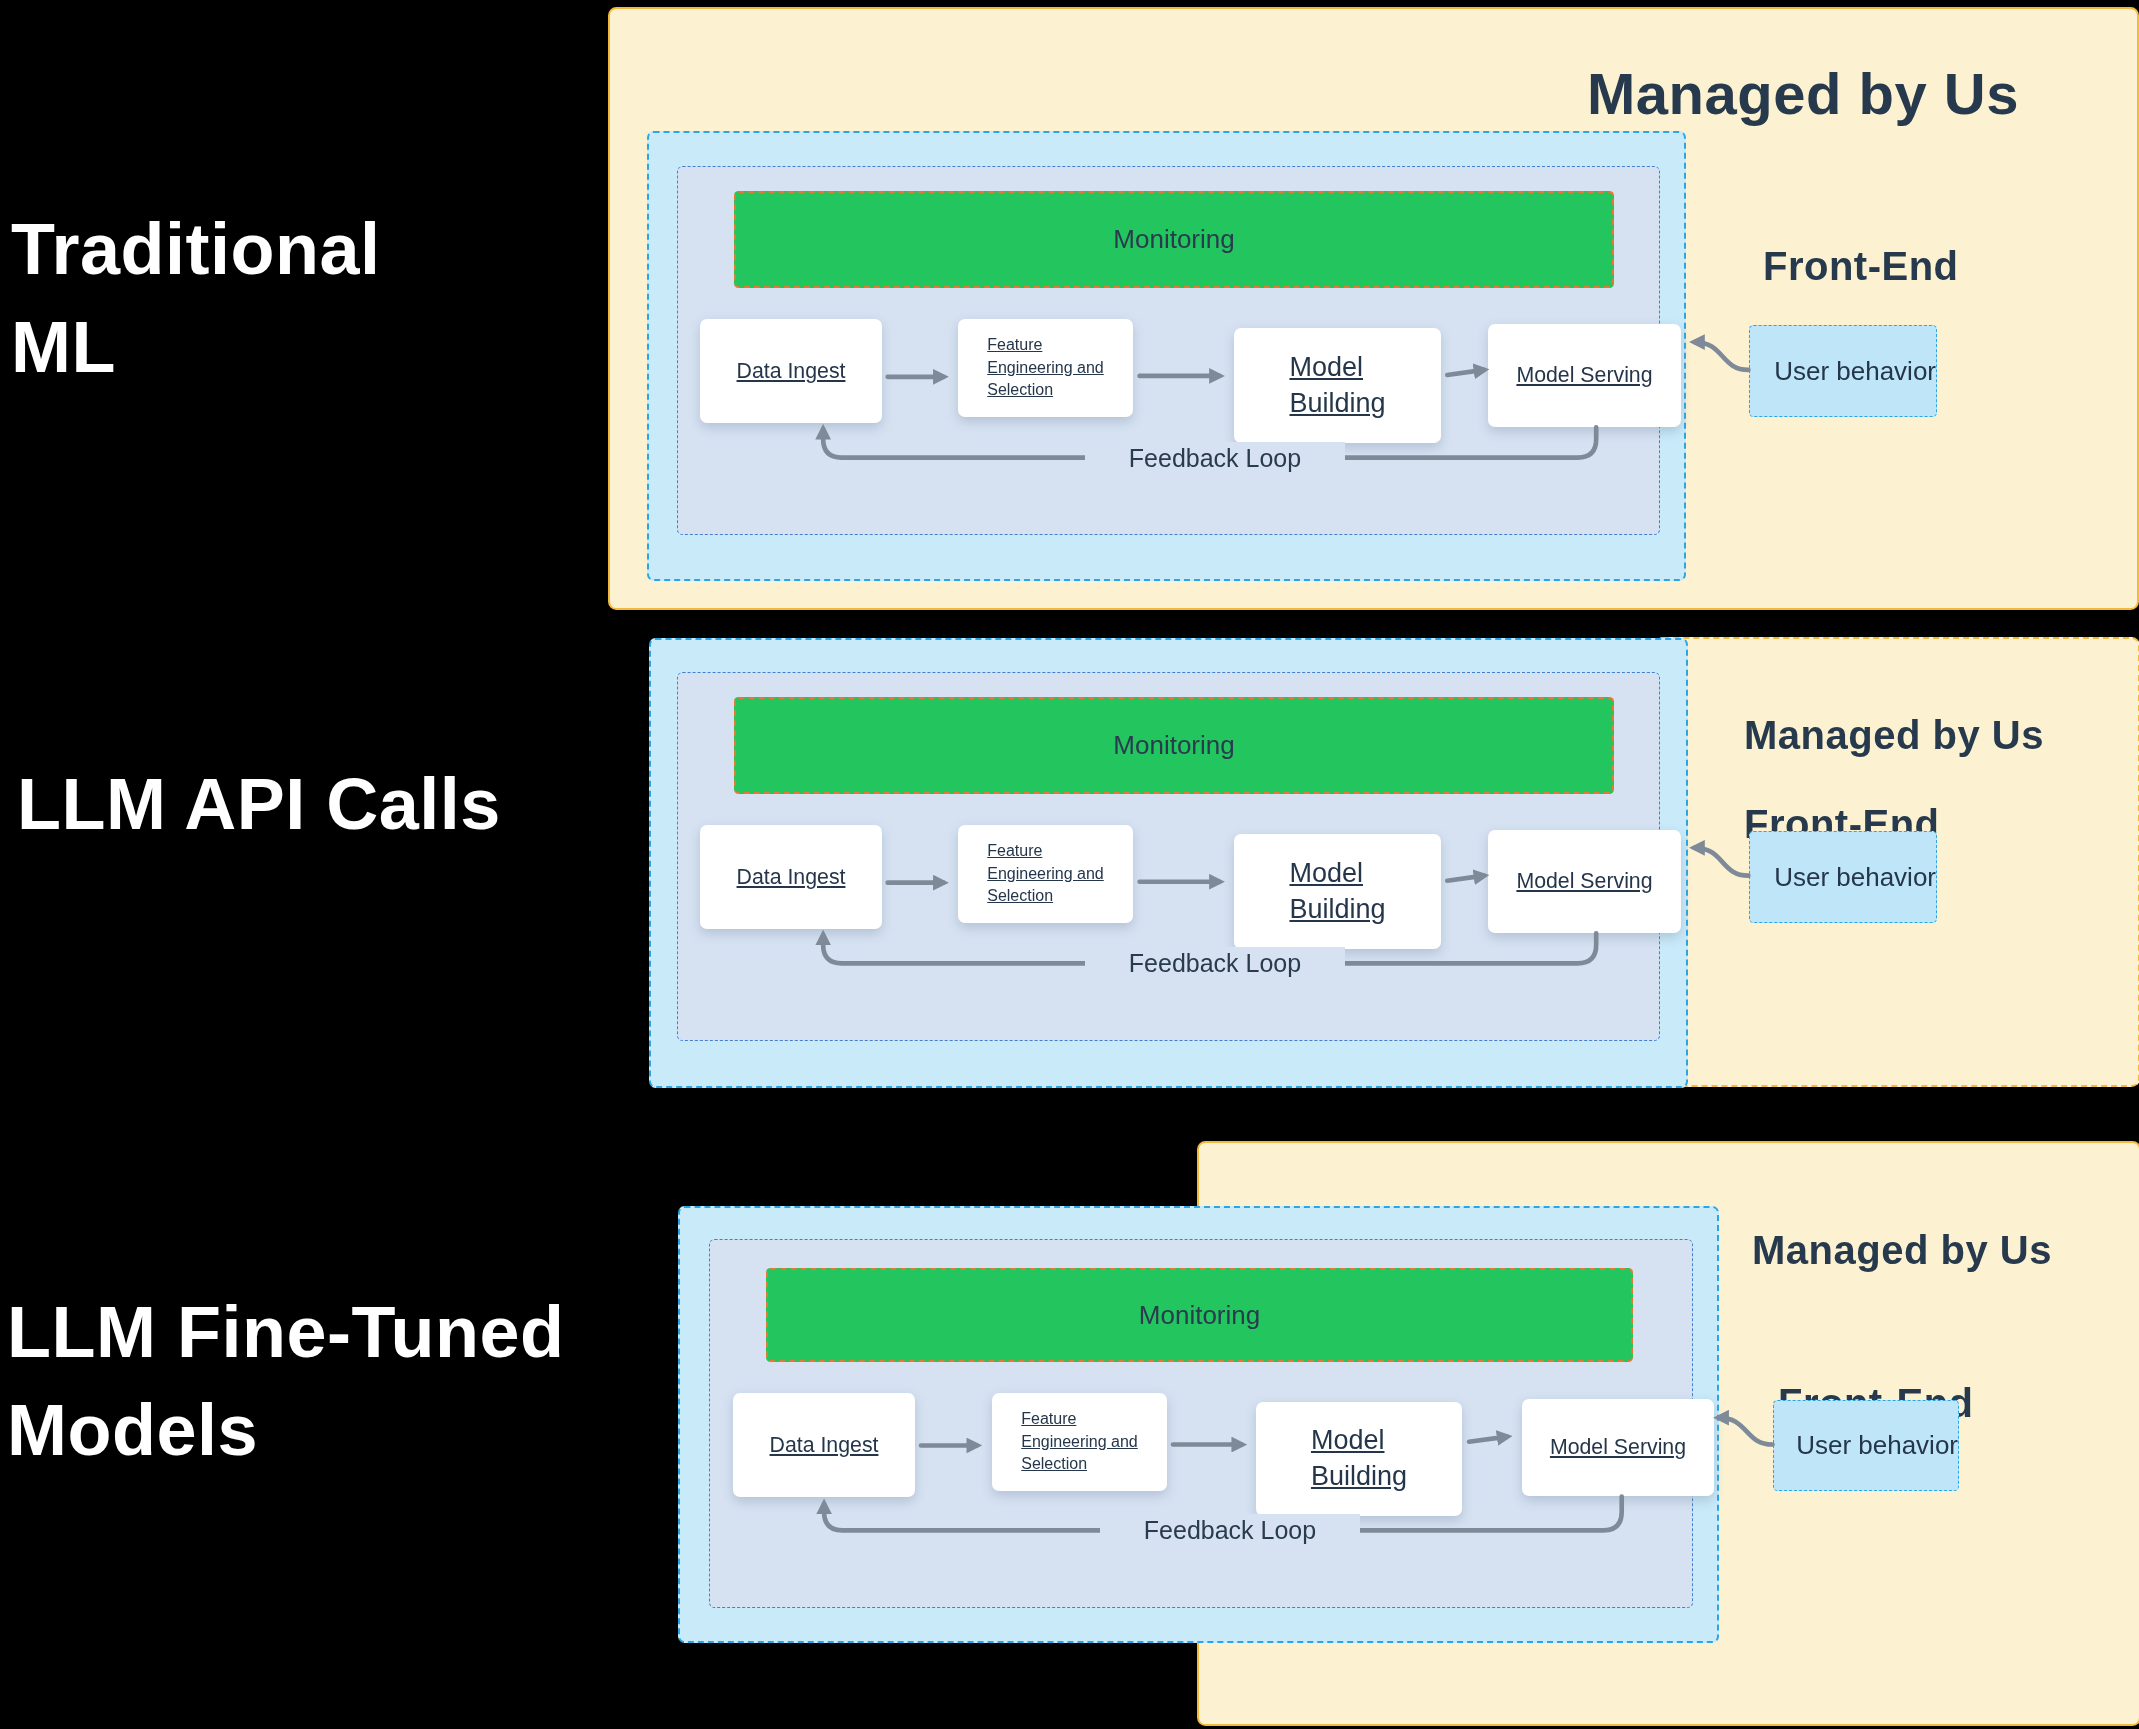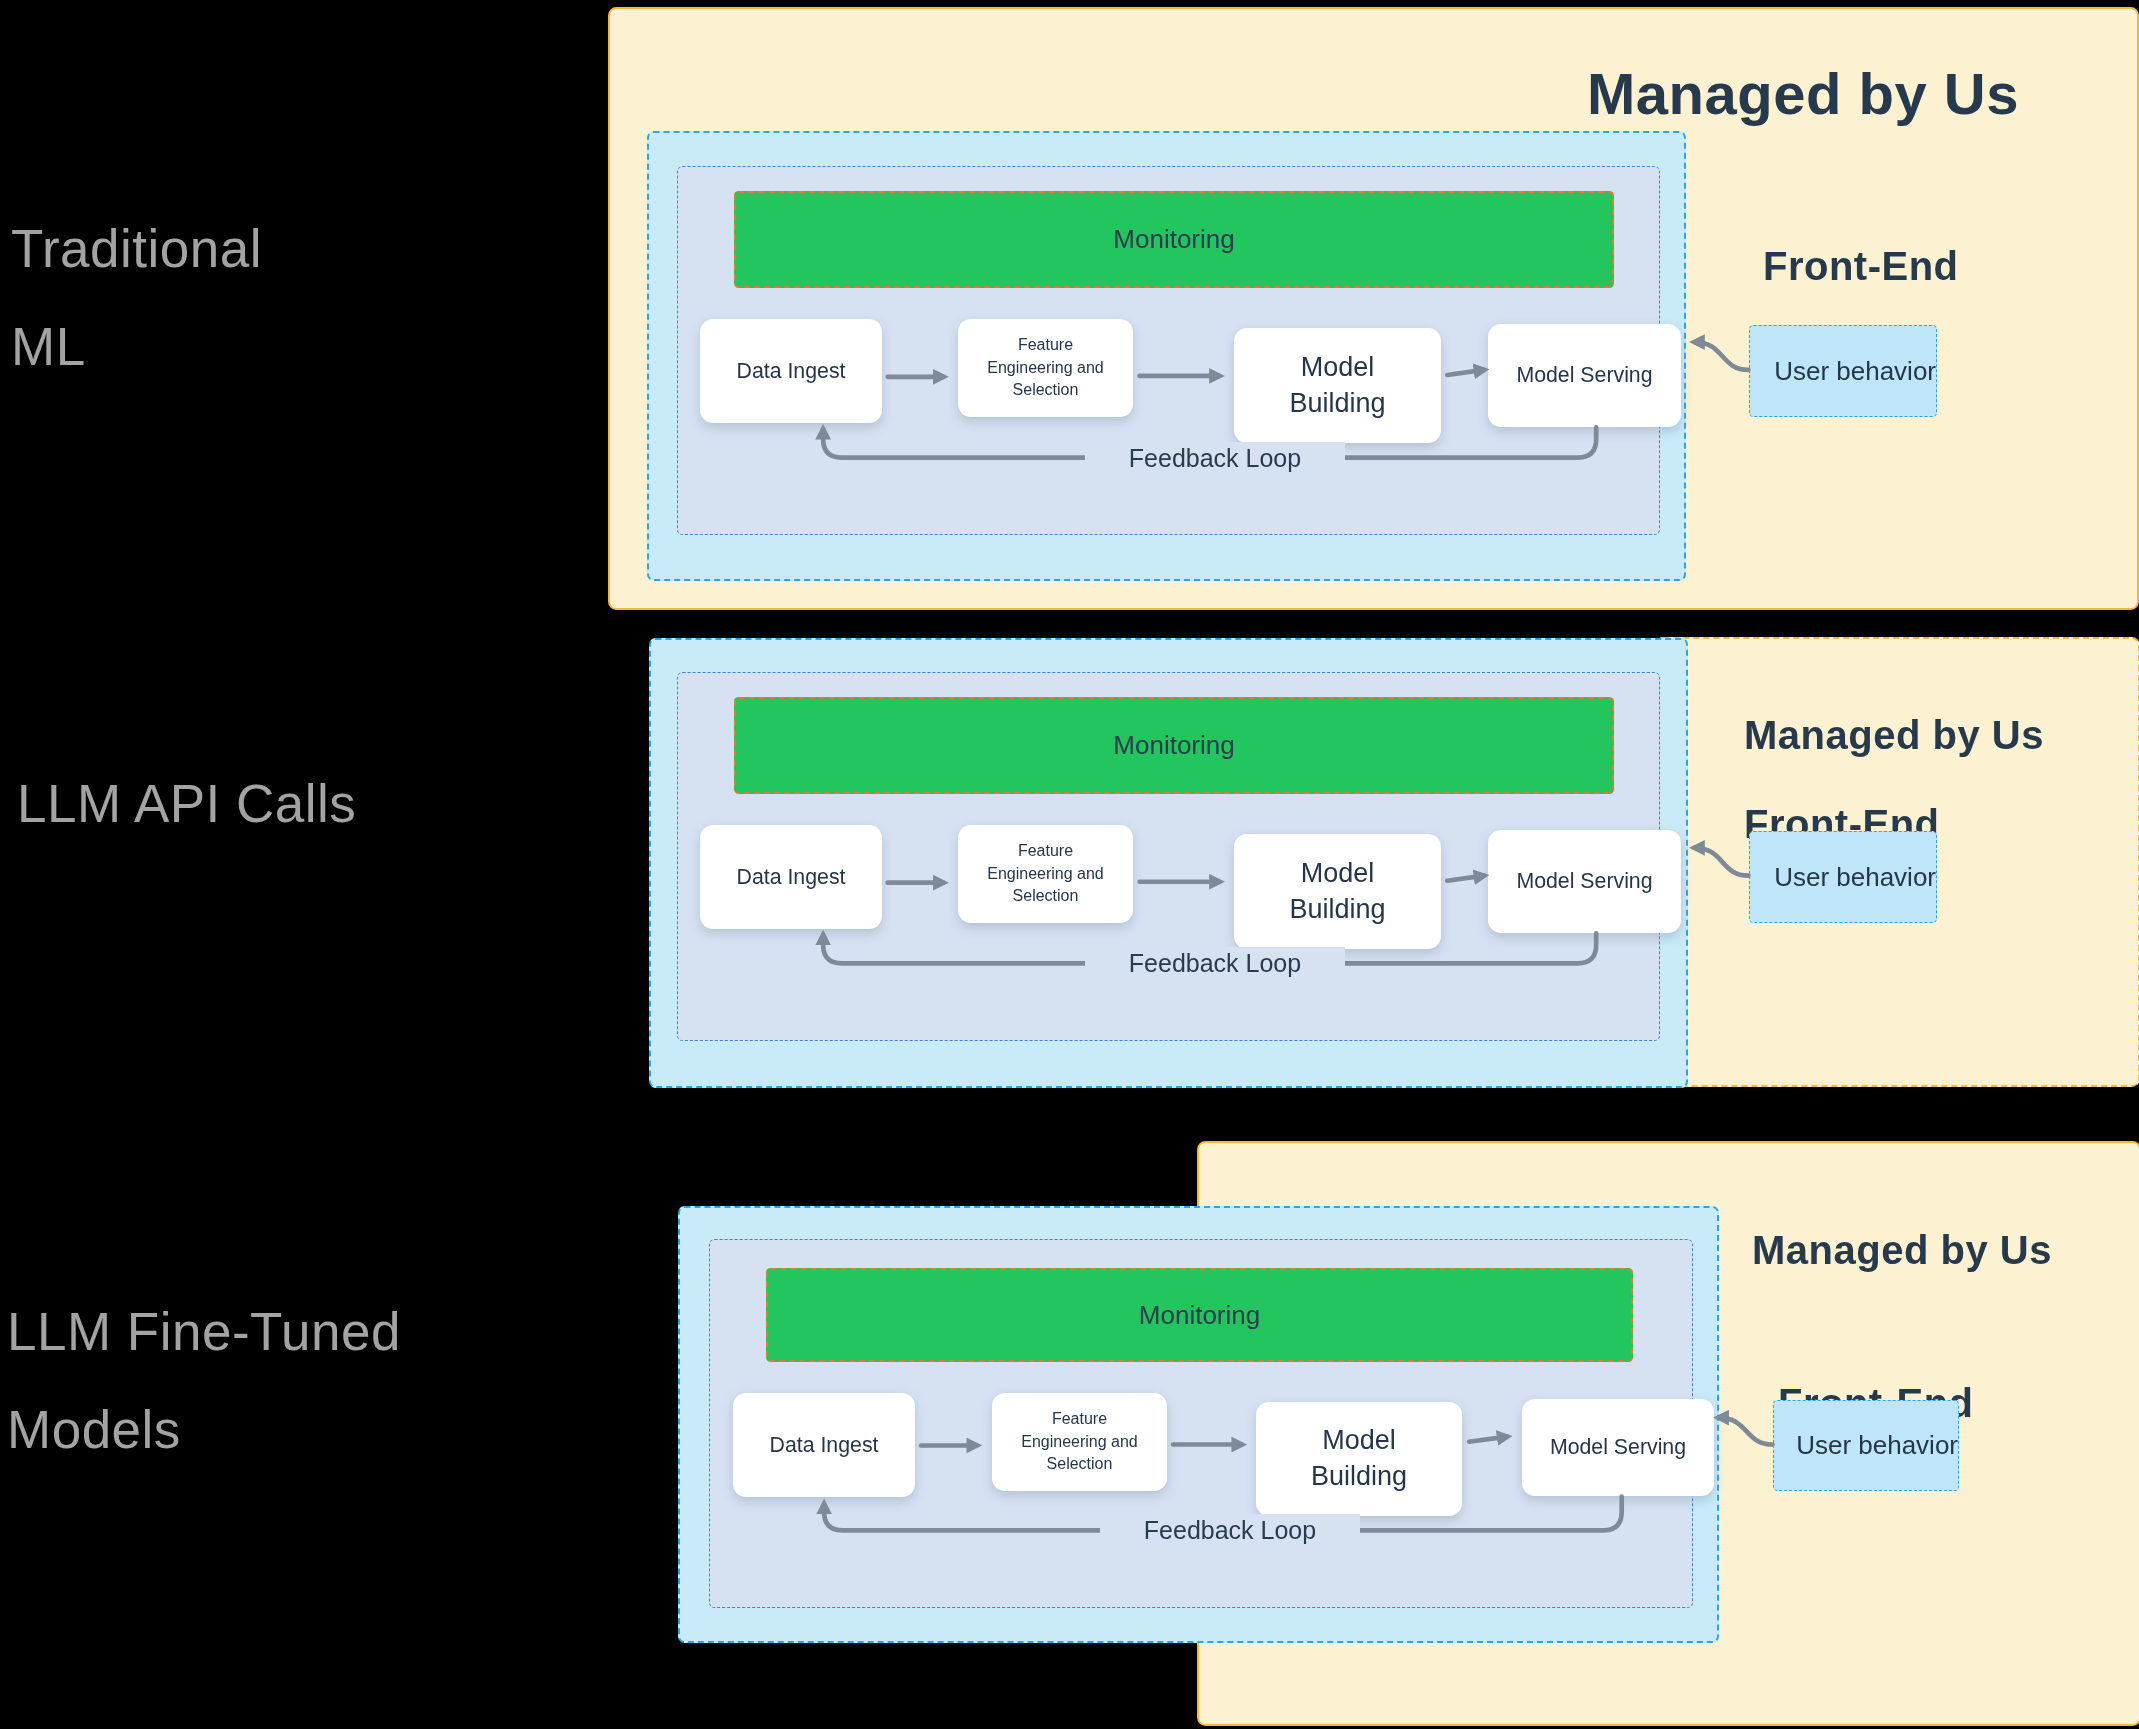--- a/index.html
+++ b/index.html
@@ -8,35 +8,35 @@
   .abs{position:absolute;}
 
   
   .yellow{background:#fcf2d1;border:2.8px solid #f3b93d;border-radius:8.4px;z-index:1;}
   .yellow--dashed{border-style:dashed;border-width:2.8px;}
   .cyan{background:#c9eaf9;border:2.3px dashed #2aa6e6;border-radius:6.5px;z-index:3;}
   .blue{background:#d6e2f2;border:1.9px dashed #3f80d0;border-radius:5.6px;z-index:4;}
   .mon{background:#22c55e;border:2.3px dashed #e27a2f;border-radius:4.6px;z-index:5;
        display:flex;align-items:center;justify-content:center;
        color:#293b4d;font-size:26px;font-weight:500;}
-  .wbox{background:#ffffff;border-radius:13px;z-index:6;
+  .wbox{background:#ffffff;border-radius:7px;z-index:6;
         box-shadow:0 4.6px 11px rgba(110,130,160,.32);
-        display:flex;align-items:center;justify-content:center;text-align:center;
-        color:#25364a;font-weight:500;}
+        display:flex;align-items:center;justify-content:center;text-align:left;
+        color:#25364a;font-weight:500;text-decoration:underline;}
   .wbox--md{font-size:21.3px;}
   .wbox--sm{font-size:16px;line-height:1.42;white-space:pre-line;}
   .wbox--lg{font-size:27px;line-height:1.32;white-space:pre-line;margin-top:12px;}
   .ubox{background:#bfe6f8;border:1.9px dashed #2aa6e6;border-radius:4.6px;z-index:6;
         display:flex;align-items:center;justify-content:flex-end;
         color:#25364a;font-size:26px;font-weight:500;}
 
   .heading{color:#273a4d;font-weight:600;z-index:2;white-space:nowrap;letter-spacing:0.5px;margin-top:36px;}
   .heading--xl{font-size:58px;}
   .heading--lg{font-size:40px;}
-  .side-label{color:#a3a3a3;font-size:53px;line-height:98px;font-weight:400;
+  .side-label{color:#ffffff;font-size:72px;line-height:98px;font-weight:700;
               white-space:pre-line;letter-spacing:0.5px;z-index:2;}
 
   .fb-label{position:absolute;width:260px;text-align:center;font-size:25px;font-weight:500;
             color:#293b4d;background:#d6e2f2;z-index:9;line-height:32px;}
 
   svg.arrows{position:absolute;left:0;top:0;z-index:8;pointer-events:none;}
   .arrow{stroke:#7e8a98;stroke-width:10;fill:none;stroke-linecap:round;
          stroke-linejoin:round;marker-end:url(#ah);}
 
   

